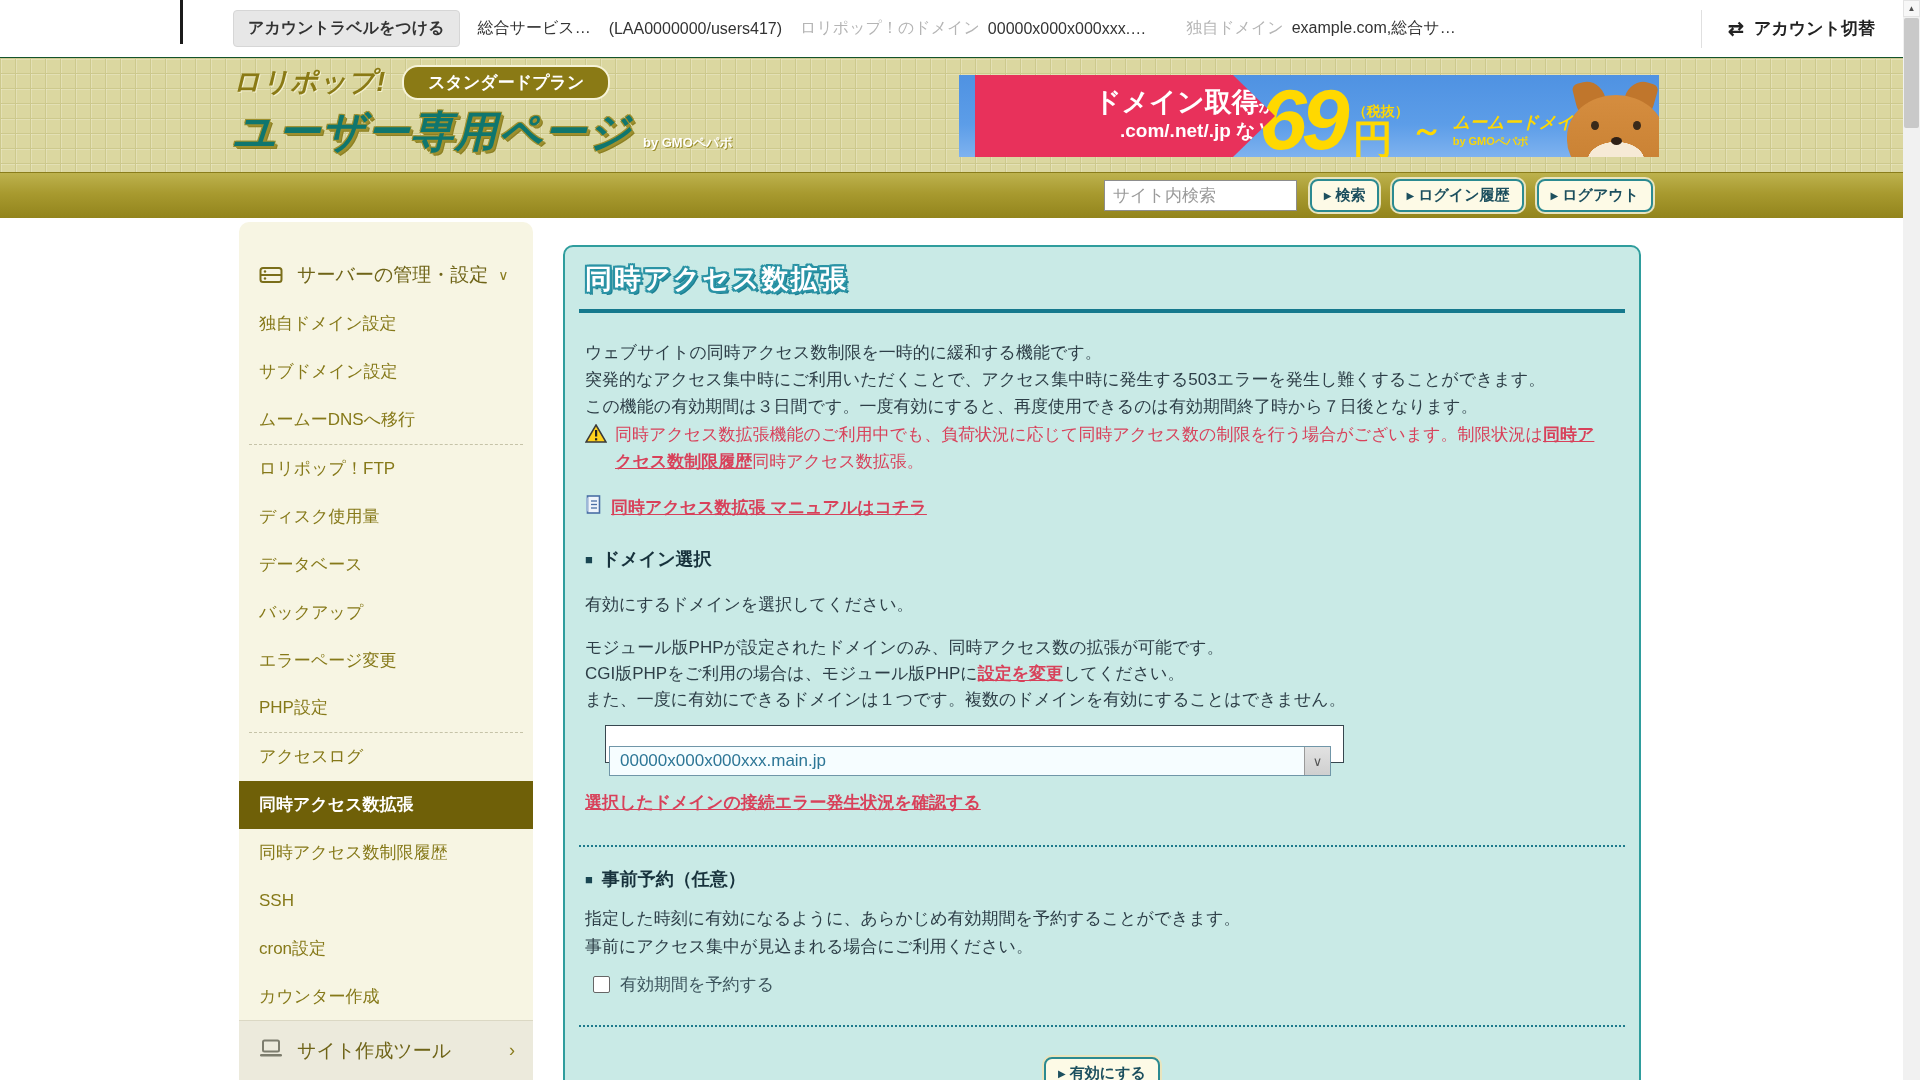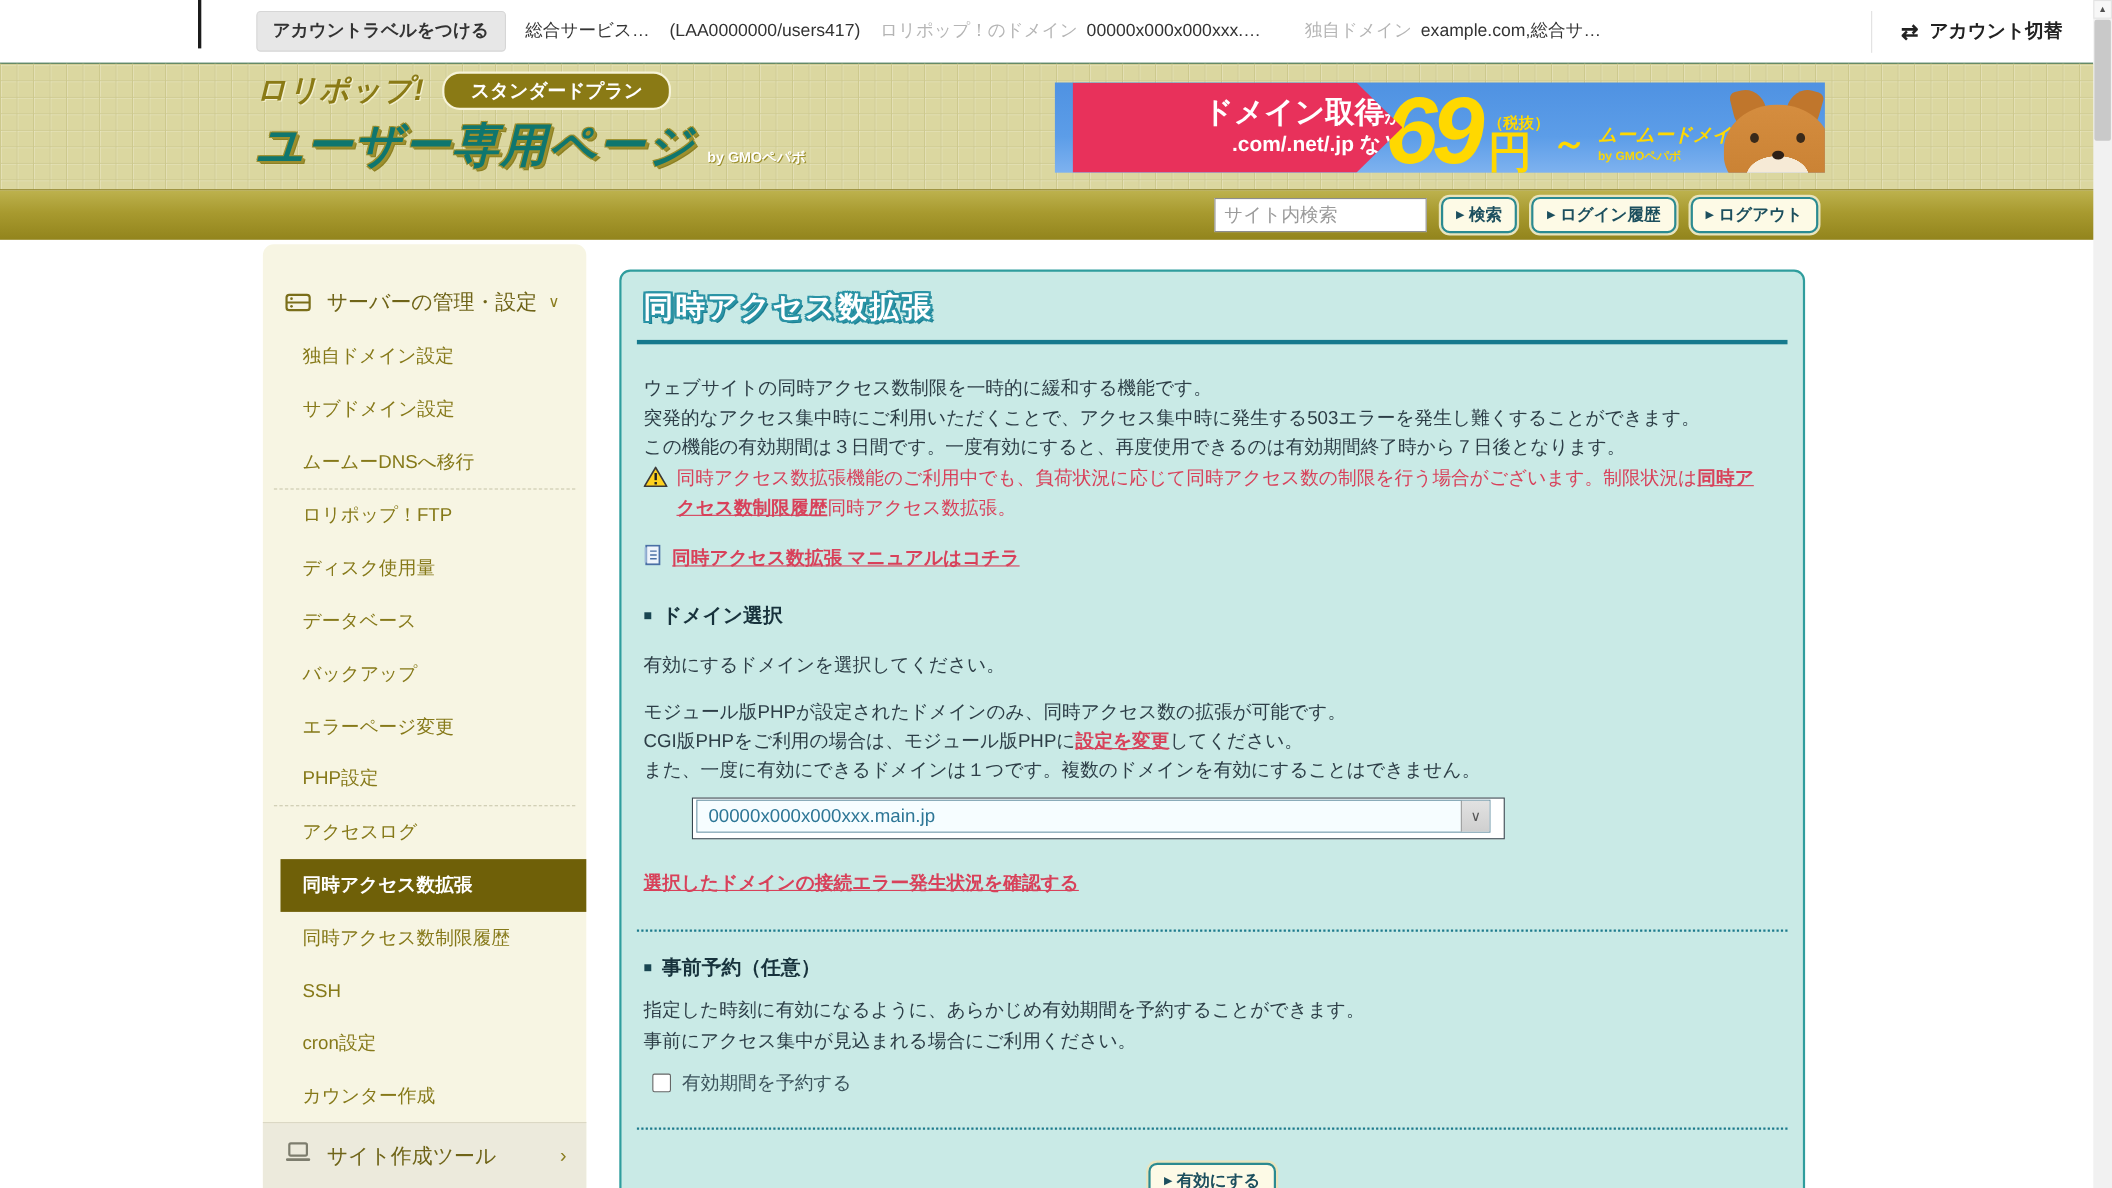--- a/index.html
+++ b/index.html
@@ -84,21 +84,21 @@
   .pix-btn .arr { font-size:10px; color:#1c4f5e; }
 
   
   .sidebar { position:absolute; left:239px; top:222px; width:294px; height:858px; background:#f7f5e3;
              border-radius:10px 10px 0 0; display:flex; flex-direction:column; padding-top:28px; }
   .sb-section { display:flex; align-items:center; height:50px; padding:0 14px 0 20px; color:#6f6418;
                 font-size:19px; cursor:pointer; }
   .sb-section .sb-ico { margin-right:14px; display:flex; }
   .sb-chevron { margin-left:10px; color:#8a7c1e; font-size:14px; }
   .sb-item { display:flex; align-items:center; height:48px; padding-left:20px; font-size:17px; color:#867919;
-             cursor:pointer;margin-left:16px; }
+             cursor:pointer; }
   .sb-item.selected { background:#6f6008; color:#fff; font-weight:bold; }
   .sb-divider { border-top:1px dashed #c6c3a8; margin:0 10px; height:0; }
   .sb-section2 { display:flex; align-items:center; height:60px; padding:0 18px 0 20px; background:#eceadc;
                  border-top:1px solid #dbd8c4; color:#6f6418; font-size:19px; cursor:pointer; margin-top:0; }
   .sb-section2 .chev { margin-left:auto; color:#8a7c1e; font-size:18px; }
 
   
   .panel { position:absolute; left:563px; top:245px; width:1078px; height:880px; background:#c9eae6;
            border:2px solid #2f9d9d; border-radius:10px; }
   .p-abs { position:absolute; }
@@ -113,21 +113,21 @@
   .warn-text { font-size:17px; color:#d8415a; line-height:27px; }
   .p-link { color:#d8415a; font-weight:bold; text-decoration:underline; cursor:pointer; }
   .p-manual { left:20px; top:248px; display:flex; align-items:center; gap:10px; }
   .p-manual .lnk { font-size:17px; }
   .p-heading { font-size:18px; font-weight:bold; color:#17323c; display:flex; align-items:center; }
   .p-heading .bullet { font-size:13px; color:#194652; margin-right:9px; }
   .p-h1 { left:20px; top:300px; }
   .p-desc { left:20px; top:344px; }
   .p-php { left:20px; top:388px; line-height:26px; }
   .p-select-outer { left:40px; top:478px; width:739px; height:38px; background:#fff; border:1px solid #37474f;
-                    padding:1px 12px 3px 3px; cursor:pointer;margin-left:24px; }
+                    padding:20px 12px 3px 3px; cursor:pointer; }
   .p-select-inner { height:30px; background:#f6fdff; border:1px solid #7096a8; display:flex; align-items:center; }
   .sel-value { padding-left:10px; color:#2d7696; font-size:17px; }
   .sel-btn { margin-left:auto; width:26px; height:28px; background:linear-gradient(#e2e2e2,#cfcfcf);
              border-left:1px solid #9a9a9a; color:#555; display:flex; align-items:center; justify-content:center;
              font-size:13px; }
   .p-errlink { left:20px; top:544px; font-size:17px; }
   .p-dotted { left:14px; width:1046px; height:0; border-top:2px dotted #1d7a8c; }
   .dot1 { top:598px; } .dot2 { top:778px; }
   .p-h2 { left:20px; top:620px; }
   .p-desc2 { left:20px; top:658px; line-height:28px; }

